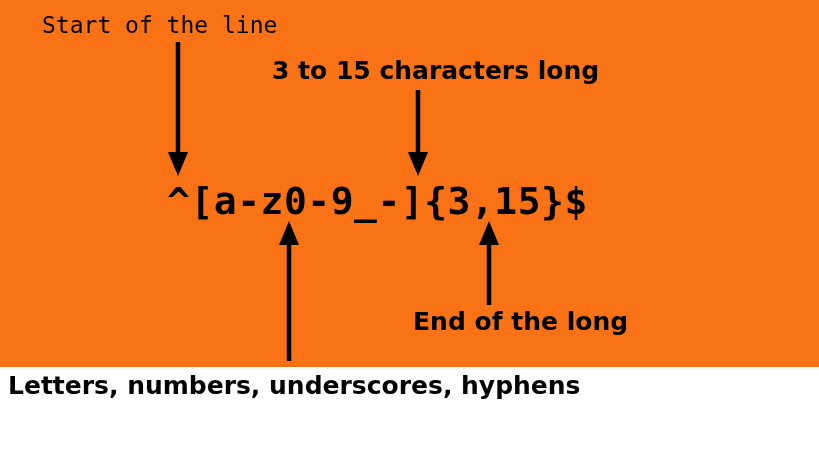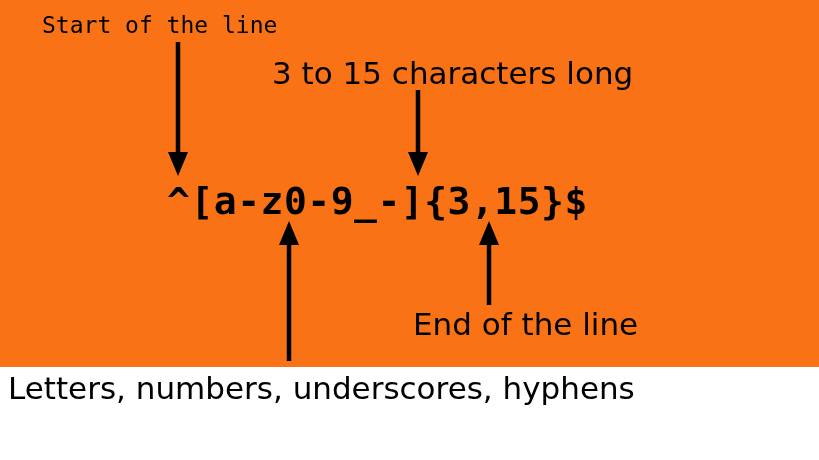--- a/index.html
+++ b/index.html
@@ -27,22 +27,22 @@
     line-height: 1;
   }
   .label-mono {
     font-family: "DejaVu Sans Mono", monospace;
     font-weight: 400;
     font-size: 23px;
     letter-spacing: 0px;
   }
   .label-sans {
     font-family: "DejaVu Sans", sans-serif;
-    font-weight: 400;
-    font-size: 31px;
+    font-weight: 700;
+    font-size: 25px;
   }
   .regex {
     position: absolute;
     font-family: "DejaVu Sans Mono", monospace;
     font-weight: 700;
     font-size: 38px;
     letter-spacing: 0.5px;
     white-space: pre;
     color: #000000;
     line-height: 1;
@@ -73,21 +73,21 @@
 <body>
 
 <div id="canvas">
 
   <div class="label label-mono" style="left:42px; top:14px;">Start of the line</div>
 
   <div class="label label-sans" style="left:272px; top:58px;">3 to 15 characters long</div>
 
   <div class="regex" style="left:167px; top:182px;">^[a-z0-9_-]{3,15}$</div>
 
-  <div class="label label-sans" style="left:413px; top:309px;">End of the line</div>
+  <div class="label label-sans" style="left:413px; top:309px;">End of the long</div>
 
   <div class="clip-fragment"></div>
 
   <div class="label label-sans" style="left:8px; top:373px;">Letters, numbers, underscores, hyphens</div>
 
   <svg class="arrow-layer" viewBox="0 0 819 460" width="819" height="460">
 
     <g>
       <line x1="178" y1="42" x2="178" y2="158" stroke="#000000" stroke-width="4.5"></line>
       <polygon points="178,176 168,152 188,152" fill="#000000"></polygon>

